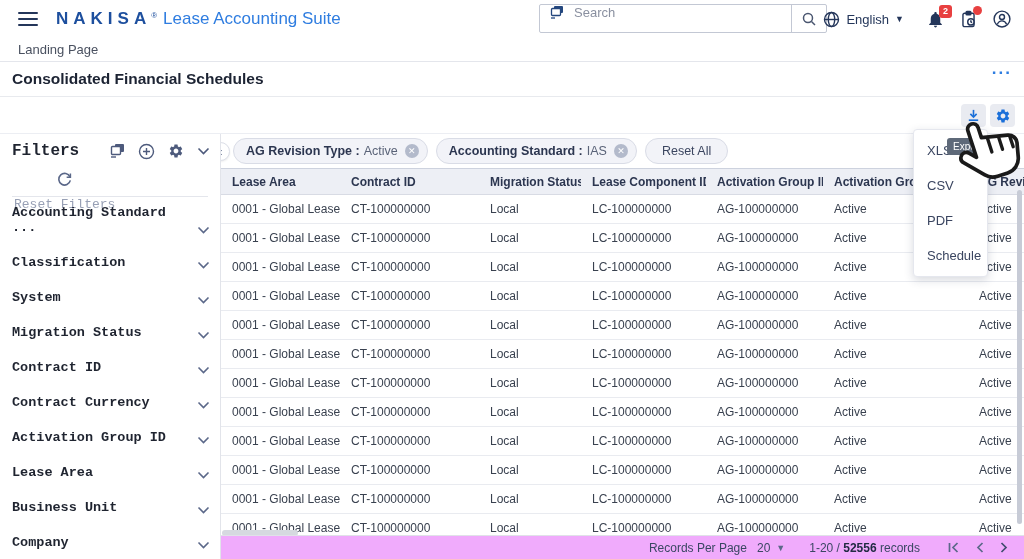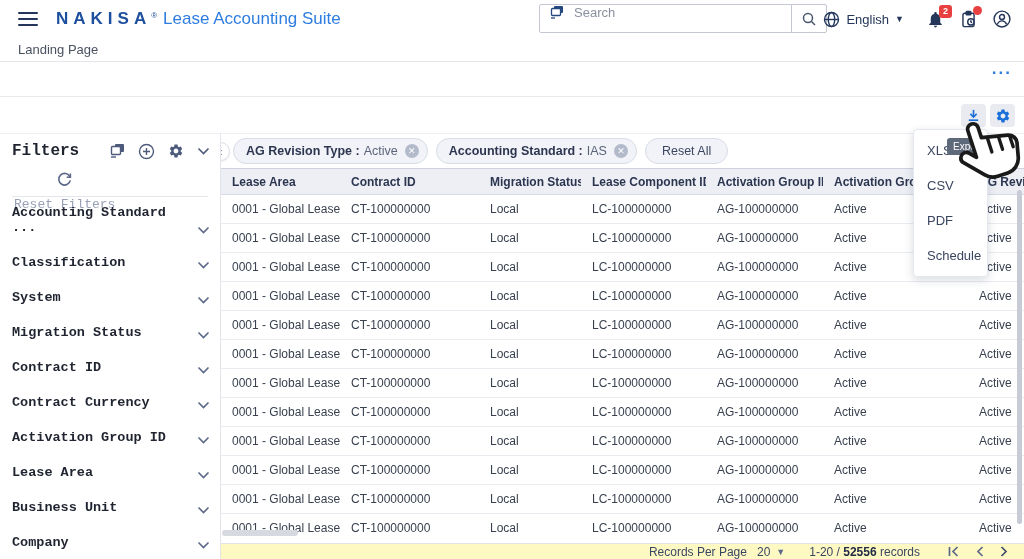--- a/index.html
+++ b/index.html
@@ -69,21 +69,21 @@
   
   .grid-wrap { position:absolute; top:34px; left:0; right:0; height:370px; overflow:hidden; }
   table { border-collapse:collapse; table-layout:fixed; width:867px; }
   thead th { background:#edeff5; border-top:1px solid #cdd2de; border-bottom:1px solid #d8dbe4; height:26px; font-size:12px; font-weight:bold; color:#2c3650; text-align:left; padding:0 4px 0 11px; white-space:nowrap; overflow:hidden; }
   tbody td { height:29px; border-bottom:1px solid #e9ebf0; font-size:12px; color:#39414f; padding:0 4px 0 11px; white-space:nowrap; overflow:hidden; }
 
   .vscroll { position:absolute; right:2px; top:56px; width:5px; height:334px; background:#c7cbd6; border-radius:3px; }
   .hscroll { position:absolute; left:1px; top:396px; width:76px; height:6px; background:#d6d9e0; border-radius:3px; }
 
   
-  .footer { position:absolute; left:0; right:0; bottom:0; height:16px; border-top:1px solid #e0e2e8; background:#fef9c3; display:flex; align-items:center; justify-content:flex-end; gap:0; font-size:12px; color:#3a4763; padding-right:16px; }
+  .footer { position:absolute; left:0; right:0; bottom:0; height:24px; border-top:1px solid #e0e2e8; background:#f0abfc; display:flex; align-items:center; justify-content:flex-end; gap:0; font-size:12px; color:#3a4763; padding-right:16px; }
   .rpp-label { margin-right:10px; }
   .rpp-select { display:flex; align-items:center; gap:6px; margin-right:24px; }
   .range-text { margin-right:28px; }
   .range-text b { color:#222b44; }
   .pager { display:flex; align-items:center; gap:16px; }
 
   
   .export-menu { position:absolute; left:913px; top:129px; width:75px; background:#fff; border:1px solid #e5e7ee; border-radius:4px; box-shadow:0 3px 10px rgba(40,50,80,.18); z-index:50; padding:3px 0; }
   .export-item { padding:10px 0 10px 13px; font-size:13px; color:#3a4560; }
   .tooltip { position:absolute; left:947px; top:138px; width:64px; height:17px; background:#5e6979; border-radius:3px; color:#fff; font-size:10px; line-height:17px; padding:0 6px; white-space:nowrap; overflow:hidden; z-index:55; }
@@ -158,20 +158,21 @@
     </div>
   </div>
 
   <div class="tabbar">
     <div class="tab">
         <span>Landing Page</span>
       </div>
   </div>
 
   <div class="titlebar">
+    <div class="page-title">Consolidated Financial Schedules</div>
     <div class="overflow-menu">...</div>
   </div>
 
   <div class="toolbar">
     <div class="tool-btn dl">
       <svg width="15" height="15" viewBox="0 0 24 24" fill="none" stroke="#1a6fd9" stroke-width="2.6">
           <path d="M12 3v10"></path>
           <path d="M7 9.5l5 5 5-5"></path>
           <path d="M4.5 19.5h15"></path>
         </svg>

